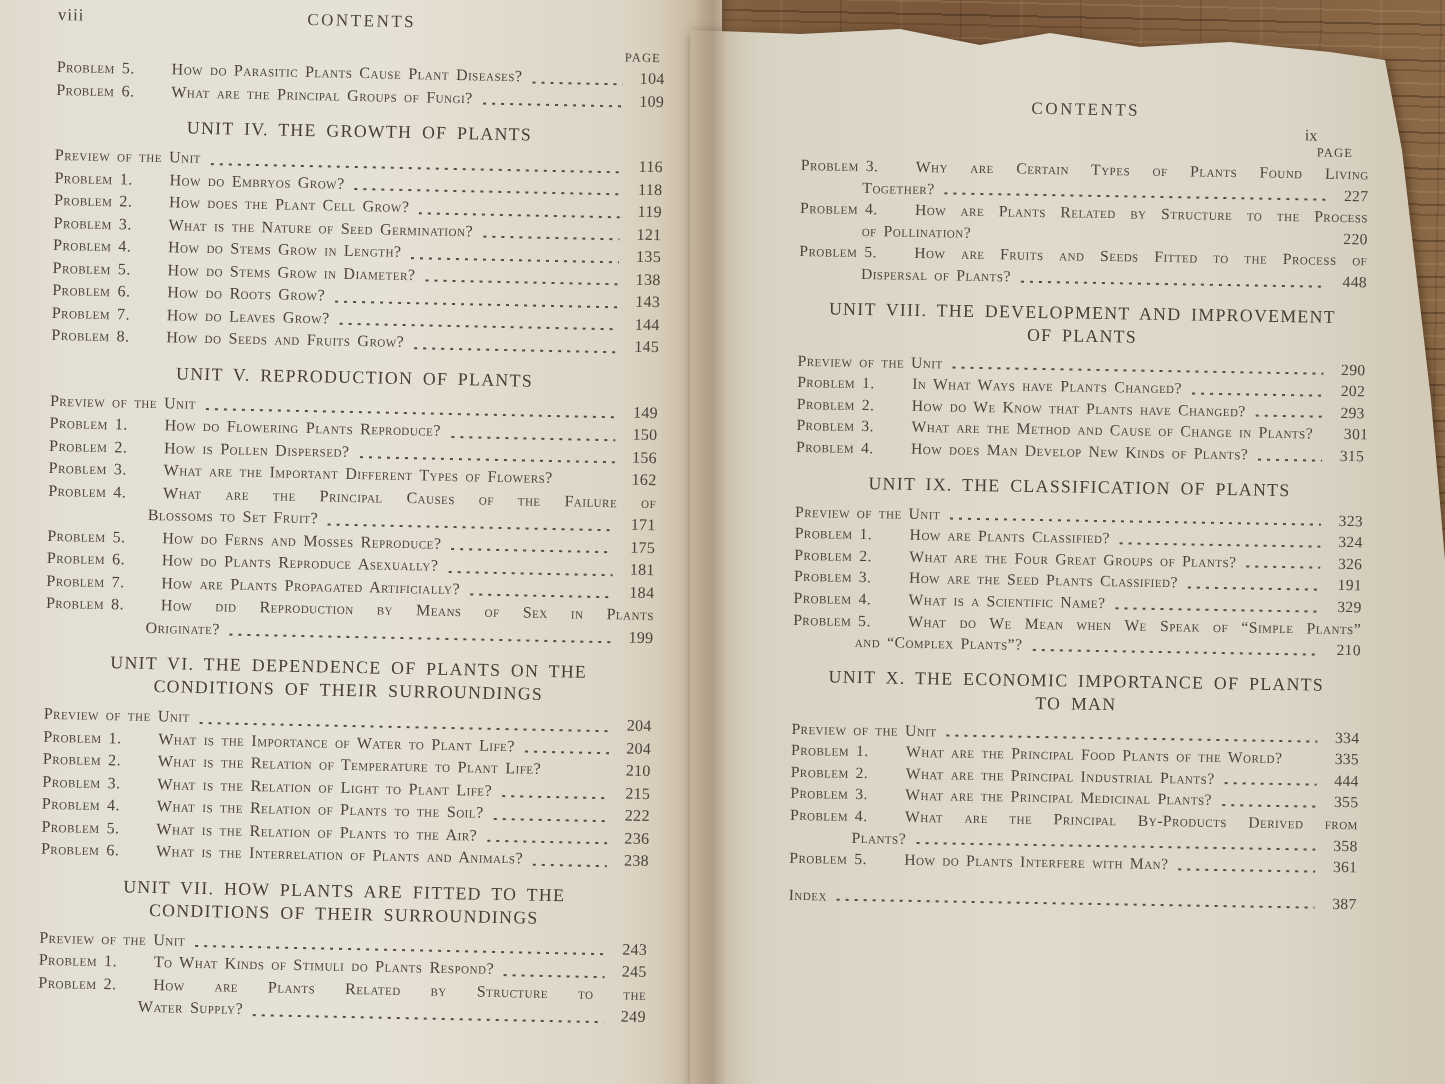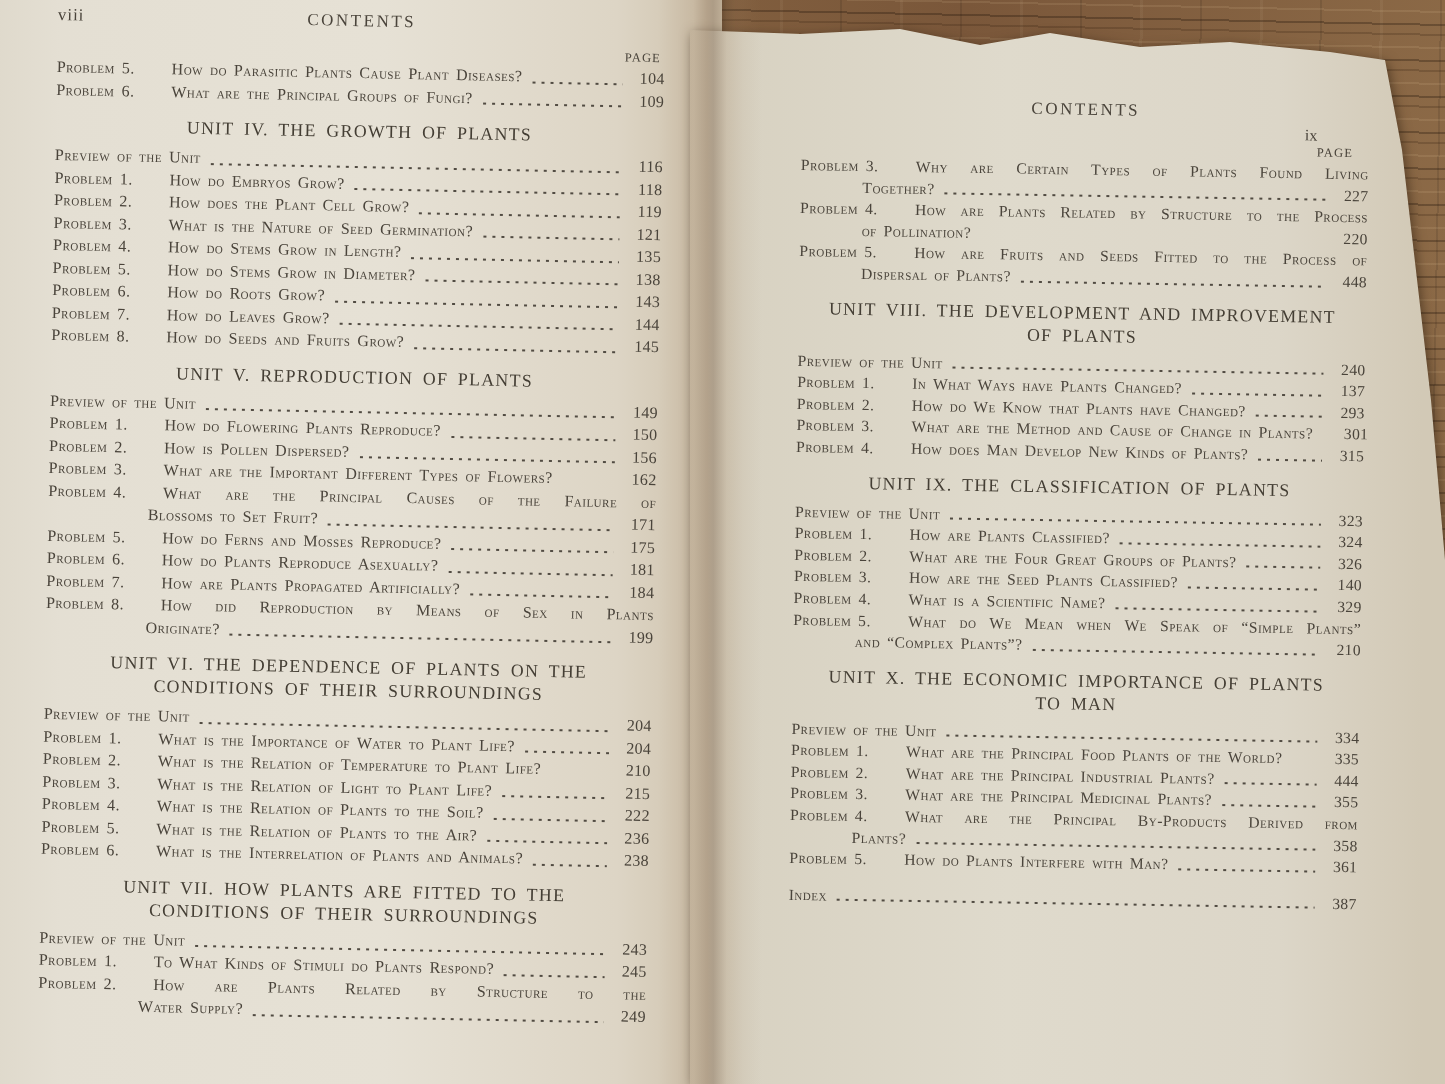--- a/index.html
+++ b/index.html
@@ -398,29 +398,29 @@
               </div>
             </div>
             <div class="unit-heading">
               <div class="uh-line">UNIT VIII. THE DEVELOPMENT AND IMPROVEMENT</div>
               <div class="uh-line">OF PLANTS</div>
             </div>
             <div class="toc-entry">
               <div class="line">
                 <span class="txt">Preview of the Unit</span>
                 <span class="leader"></span>
-                <span class="num">240</span>
+                <span class="num">290</span>
               </div>
             </div>
             <div class="toc-entry">
               <div class="line">
                 <span class="label">Problem 1.</span>
                 <span class="txt">In What Ways have Plants Changed?</span>
                 <span class="leader"></span>
-                <span class="num">137</span>
+                <span class="num">202</span>
               </div>
             </div>
             <div class="toc-entry">
               <div class="line">
                 <span class="label">Problem 2.</span>
                 <span class="txt">How do We Know that Plants have Changed?</span>
                 <span class="leader"></span>
                 <span class="num">293</span>
               </div>
             </div>
@@ -464,21 +464,21 @@
                 <span class="txt">What are the Four Great Groups of Plants?</span>
                 <span class="leader"></span>
                 <span class="num">326</span>
               </div>
             </div>
             <div class="toc-entry">
               <div class="line">
                 <span class="label">Problem 3.</span>
                 <span class="txt">How are the Seed Plants Classified?</span>
                 <span class="leader"></span>
-                <span class="num">140</span>
+                <span class="num">191</span>
               </div>
             </div>
             <div class="toc-entry">
               <div class="line">
                 <span class="label">Problem 4.</span>
                 <span class="txt">What is a Scientific Name?</span>
                 <span class="leader"></span>
                 <span class="num">329</span>
               </div>
             </div>

